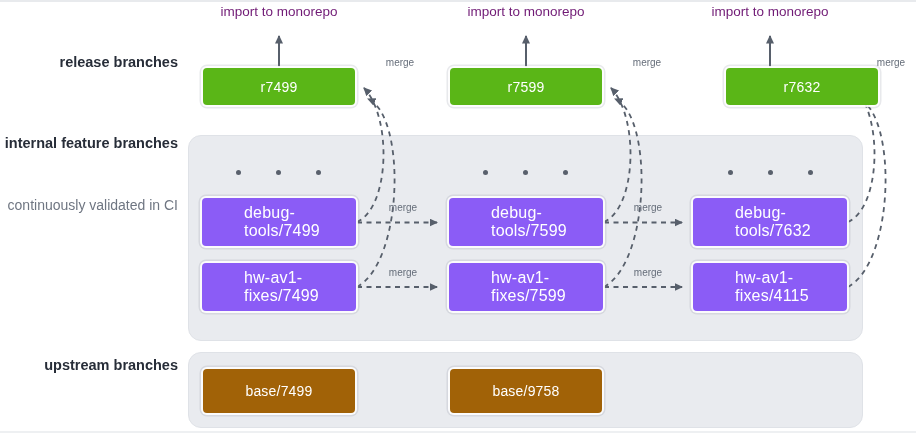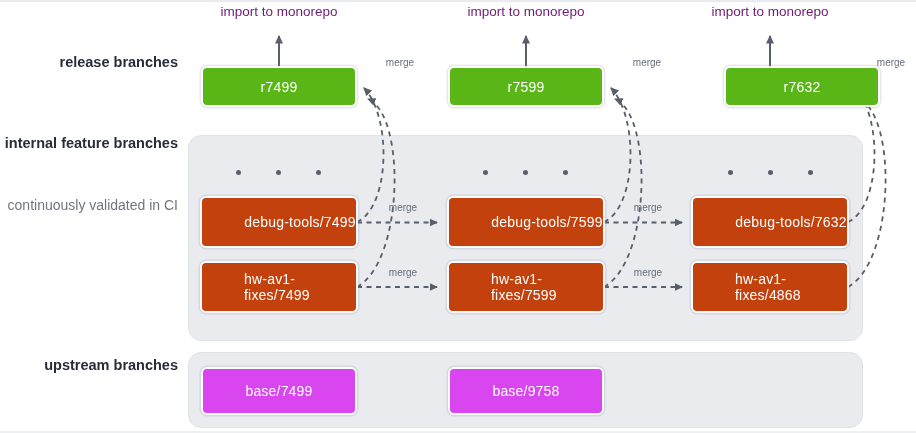--- a/index.html
+++ b/index.html
@@ -17,22 +17,22 @@
   .container.internal{left:188px;top:135px;width:675px;height:206px;}
   .container.upstream{left:188px;top:352px;width:675px;height:76px;}
 
   .node{
     position:absolute;display:flex;align-items:center;justify-content:center;
     border-radius:4px;color:#ffffff;font-size:14px;font-weight:400;
     box-shadow:0 0 0 2px rgba(255,255,255,.9), 0 0 0 3.5px rgba(125,135,150,.18);
     box-sizing:border-box;letter-spacing:.2px;
   }
   .node.release{background:#5AB617;width:152px;height:37px;top:68px;}
-  .node.feature{background:#c2410c;width:154px;height:48px;font-size:14px;padding-left:42px;}
-  .node.base{background:#d946ef;width:152px;height:44px;top:369px;}
+  .node.feature{background:#8b5cf6;width:154px;height:48px;font-size:16px;padding-left:42px;}
+  .node.base{background:#a16207;width:152px;height:44px;top:369px;}
 
   .side-label{position:absolute;left:0;width:178px;text-align:right;}
   .side-label .strong{color:#272d38;font-weight:700;font-size:14.5px;line-height:22px;}
   .side-label .sub{color:#6f7682;font-weight:400;font-size:14px;line-height:22px;margin-top:40px;}
 
   .import-label{
     position:absolute;top:4px;width:150px;text-align:center;
     color:#701a75;font-size:13.5px;font-weight:500;
   }
   .merge-label{
@@ -125,18 +125,18 @@
   <div class="node release" style="left:203px">r7499</div>
   <div class="node release" style="left:450px">r7599</div>
   <div class="node release" style="left:726px">r7632</div>
 
   <div class="node feature" style="left:202px;top:198px">debug-tools/7499</div>
   <div class="node feature" style="left:449px;top:198px">debug-tools/7599</div>
   <div class="node feature" style="left:693px;top:198px">debug-tools/7632</div>
 
   <div class="node feature" style="left:202px;top:263px">hw-av1-fixes/7499</div>
   <div class="node feature" style="left:449px;top:263px">hw-av1-fixes/7599</div>
-  <div class="node feature" style="left:693px;top:263px">hw-av1-fixes/4868</div>
+  <div class="node feature" style="left:693px;top:263px">hw-av1-fixes/4115</div>
 
   <div class="node base" style="left:203px">base/7499</div>
   <div class="node base" style="left:450px">base/9758</div>
 
 </div>
 
 </body></html>

